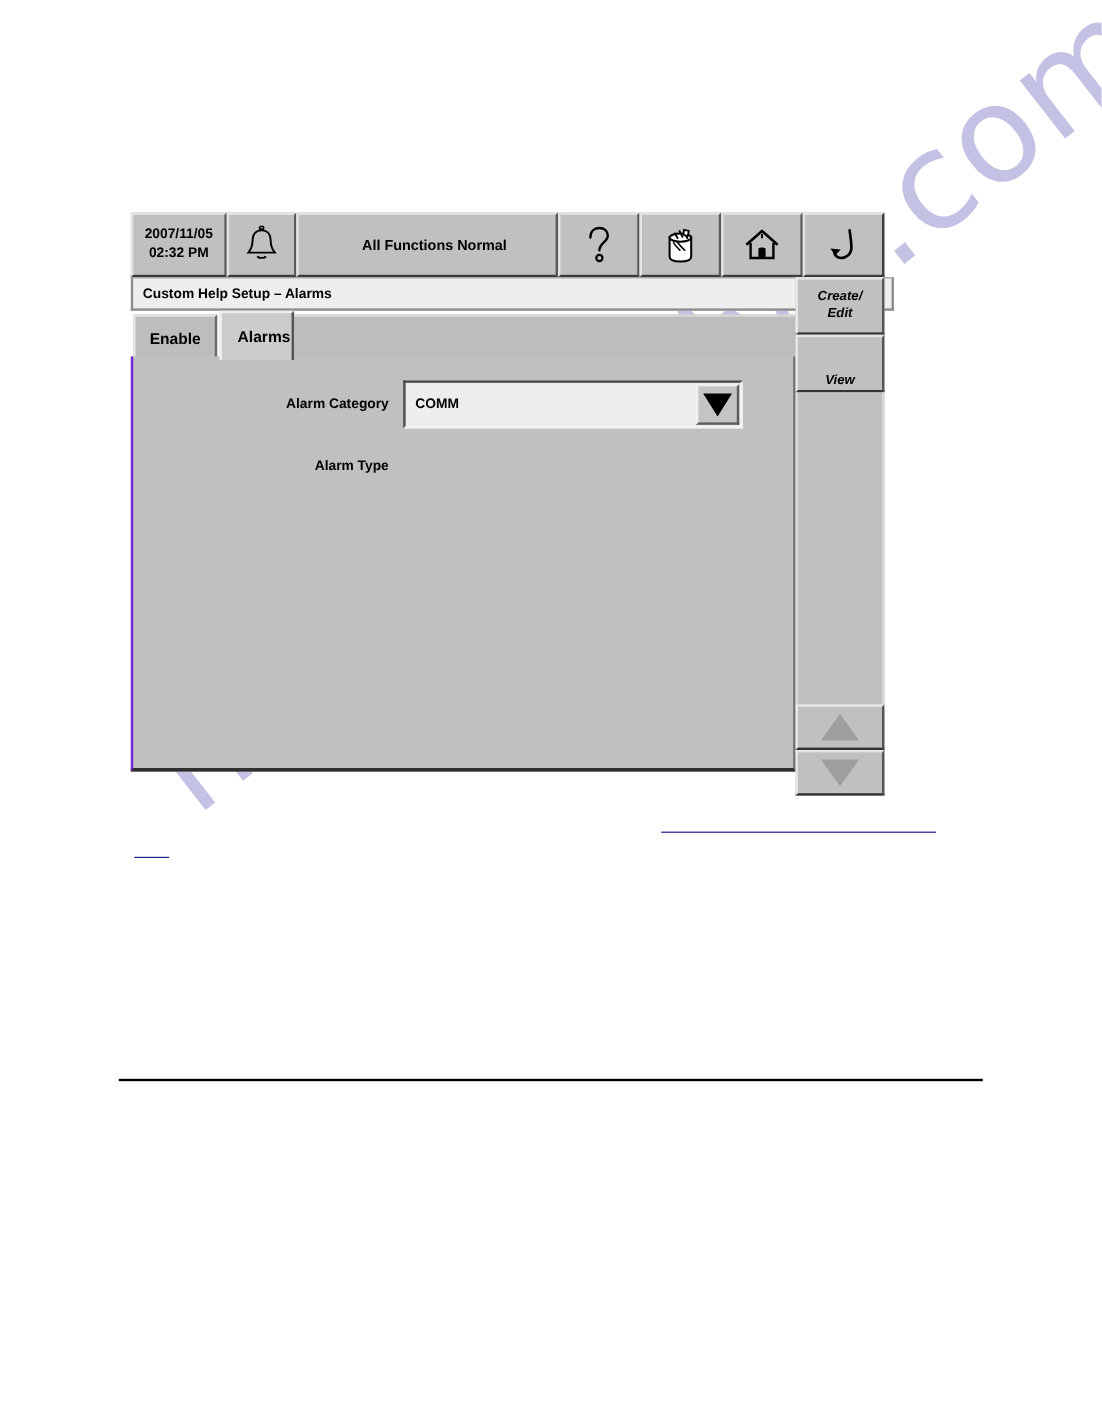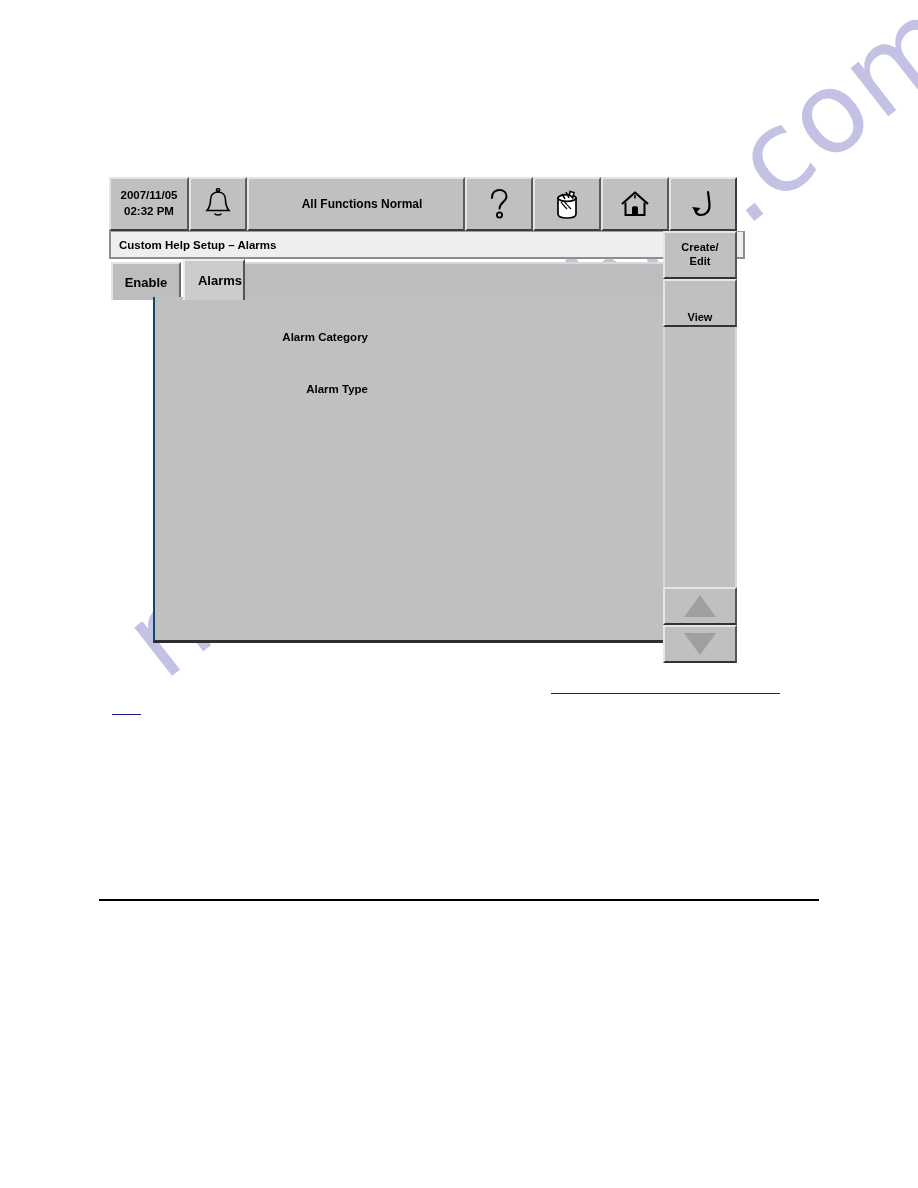--- a/index.html
+++ b/index.html
@@ -156,24 +156,23 @@
 
   
   #content {
     position: absolute;
     left: 0;
     top: 120px;
     width: 554px;
     height: 346px;
     box-sizing: border-box;
     background: #c0c0c0;
-    border-left: 2px solid #0c4a6e;
+    border-left: 2px solid #6d28d9;
     border-right: 2px solid #6e6e6e;
     border-bottom: 3px solid #2e2e2e;
-    margin-left: 44px;
   }
 
   .field-row {
     position: absolute;
     left: 0;
     width: 554px;
     height: 40px;
     display: flex;
     align-items: center;
   }
@@ -252,20 +251,21 @@
     border-bottom: 2px solid #333333;
     background: #c0c0c0;
     display: flex;
     align-items: center;
     justify-content: center;
     text-align: center;
     font-size: 11px;
     font-weight: bold;
     color: #000;
     line-height: 1.25;
+    font-style: italic;
   }
   #side-create { top: 0px;  height: 48px; }
   #side-view   { top: 48px; height: 48px; align-items: flex-end; }
 
   #side-track {
     position: absolute;
     left: 0;
     top: 96px;
     width: 74px;
     height: 260px;
@@ -414,20 +414,26 @@
     </div>
     <div class="tab active" id="tab-alarms">
       <span>Alarms</span>
     </div>
   </div>
 
   <div id="content">
 
     <div class="field-row" id="row-category">
       <div class="field-label">Alarm Category</div>
+      <div class="combo">
+        <div class="combo-value">COMM</div>
+        <div class="combo-btn">
+          <div class="tri-down"></div>
+        </div>
+      </div>
     </div>
 
     <div class="field-row" id="row-type">
       <div class="field-label">Alarm Type</div>
     </div>
 
   </div>
 
   <div id="sidebar">
 

